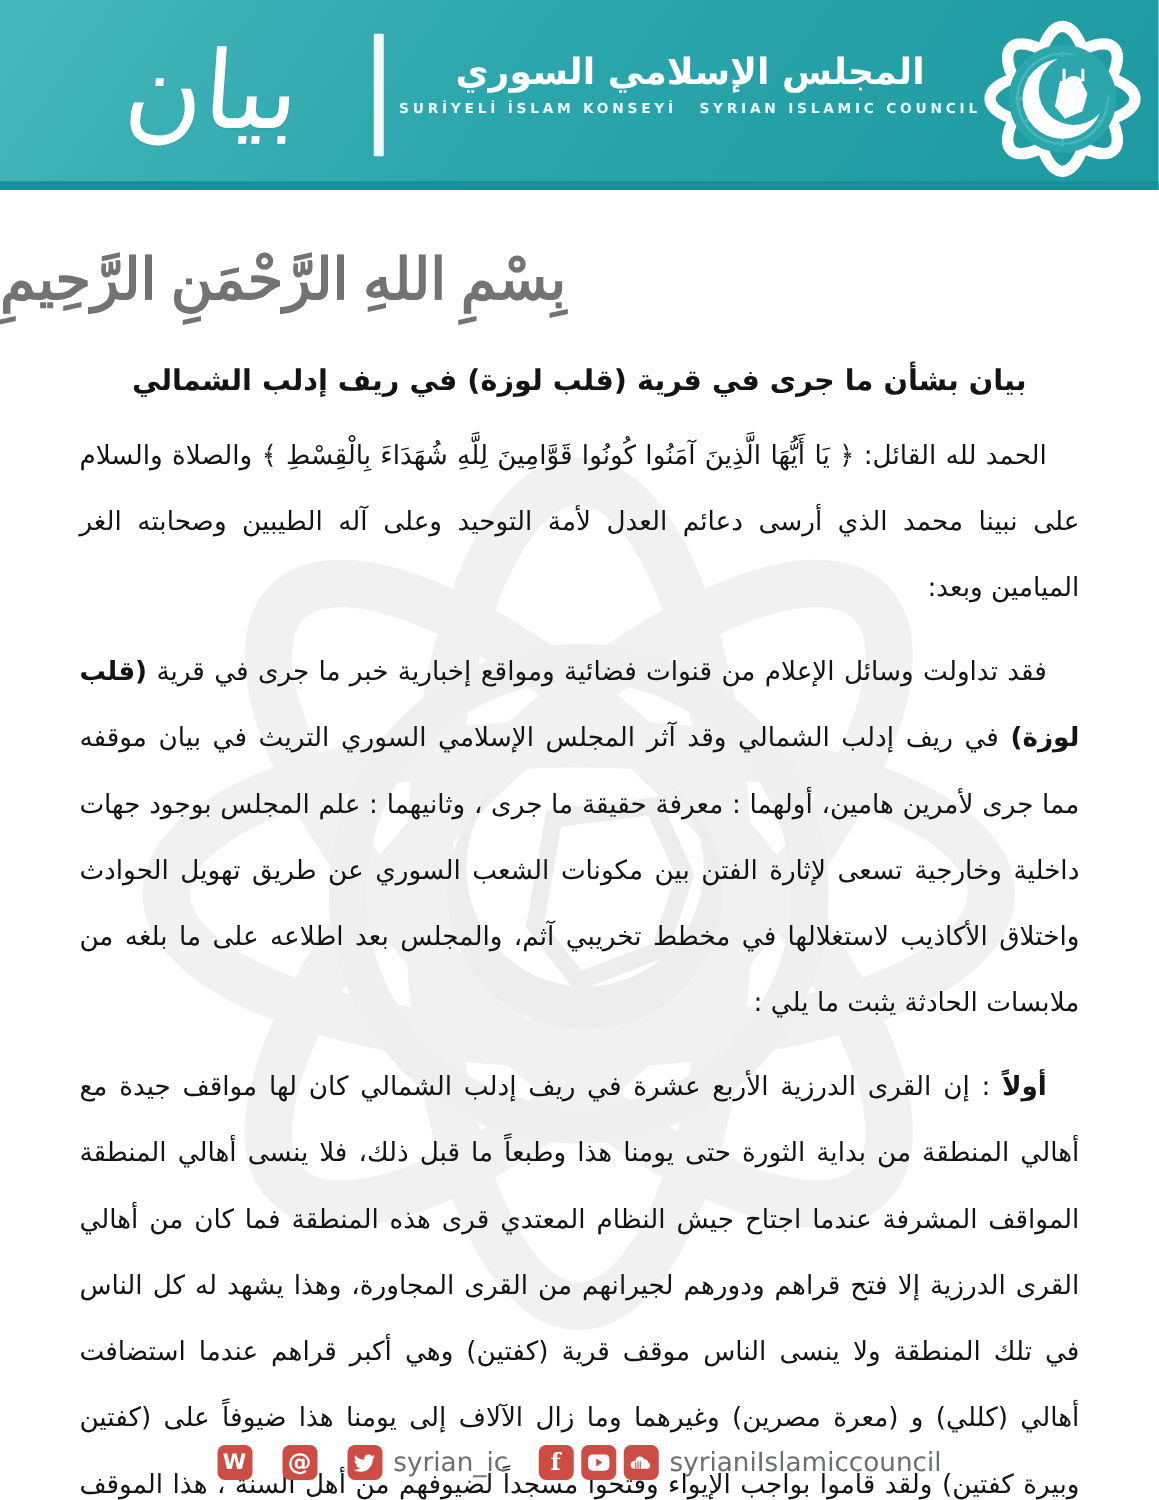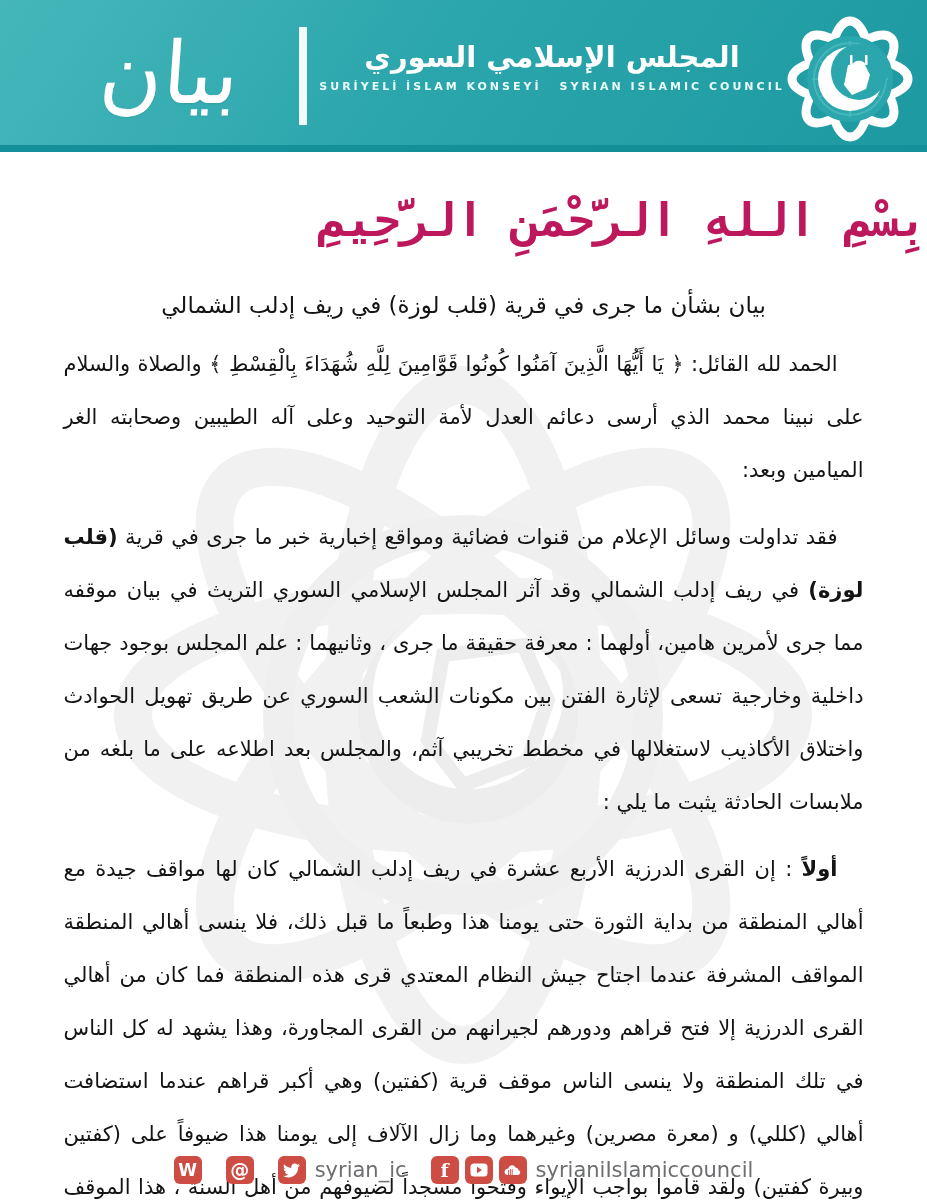--- a/index.html
+++ b/index.html
@@ -43,26 +43,26 @@
   }
   .red-sep{display:inline-block;width:5px;height:15px;background:#e2382e;margin:0 9px;}
   .logo-box{position:absolute;right:5px;top:12px;width:152px;height:134px;}
   
   .watermark{position:absolute;left:33px;top:285px;width:860px;height:860px;pointer-events:none;}
   
   .doc{
     position:absolute;top:170px;left:0;width:927px;direction:rtl;color:#141414;
   }
   .bismillah{
-    text-align:right;font-size:46px;font-weight:bold;color:#be185d;
+    text-align:left;font-size:46px;font-weight:bold;color:#737373;
     margin:14px 0 24px 0;line-height:80px;
-    font-family:Liberation Mono, monospace;
+    font-family:Liberation Serif, serif;
   }
   .doc-title{
-    text-align:center;font-size:23px;font-weight:normal;margin:0 0 16px 0;line-height:34px;
+    text-align:center;font-size:23px;font-weight:bold;margin:0 0 16px 0;line-height:34px;
   }
   .doc-text{
     width:800px;margin:0 auto;text-align:justify;
     font-size:21px;line-height:53px;
   }
   .doc-text p{margin:0 0 14px 0;text-indent:26px;}
   .doc-text b{font-weight:bold;}
   
   .footer{
     position:absolute;left:0;bottom:0;width:927px;height:60px;

